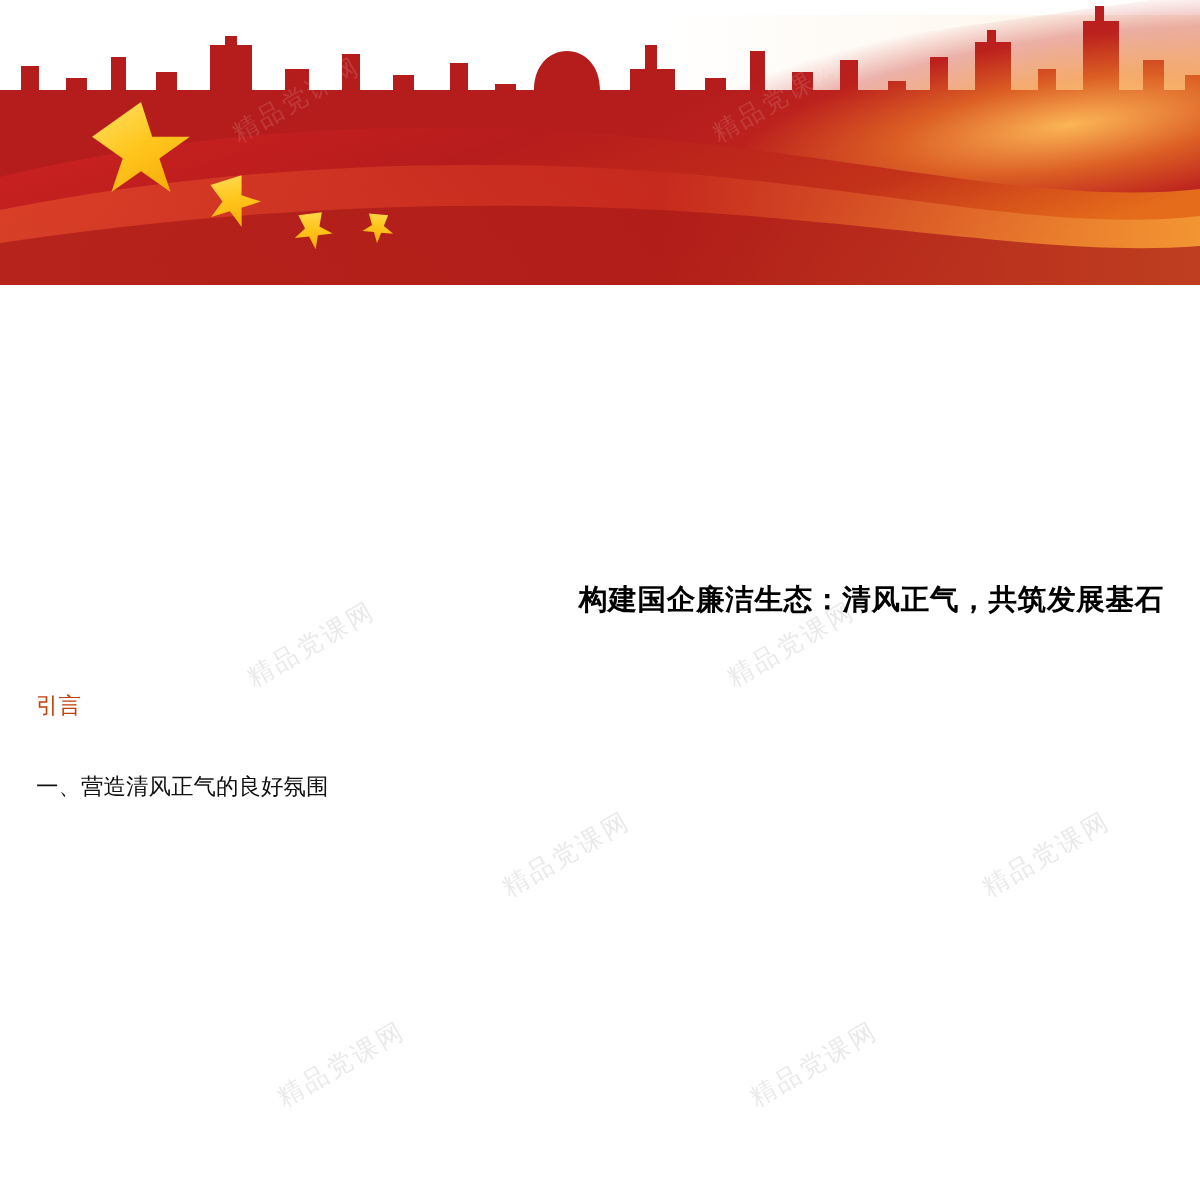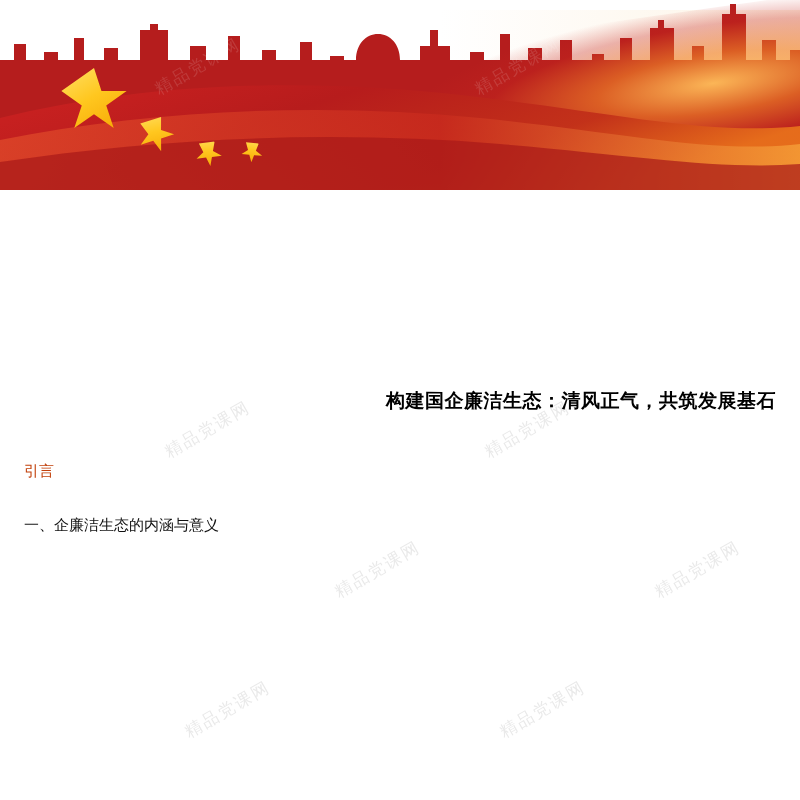--- a/index.html
+++ b/index.html
@@ -212,16 +212,16 @@
   <div class="wm wm-f">精品党课网</div>
 
   <div class="doc">
     <div style="height:198px"></div>
 
     <h1 class="doc-title">构建国企廉洁生态：清风正气，共筑发展基石</h1>
 
     <p class="section-label">引言</p>
 
 
-    <p class="heading">一、企廉洁生态的内涵与意义</p>
+    <p class="heading">一、营造清风正气的良好氛围</p>
 
   </div>
 </div>
 
 </body></html>

